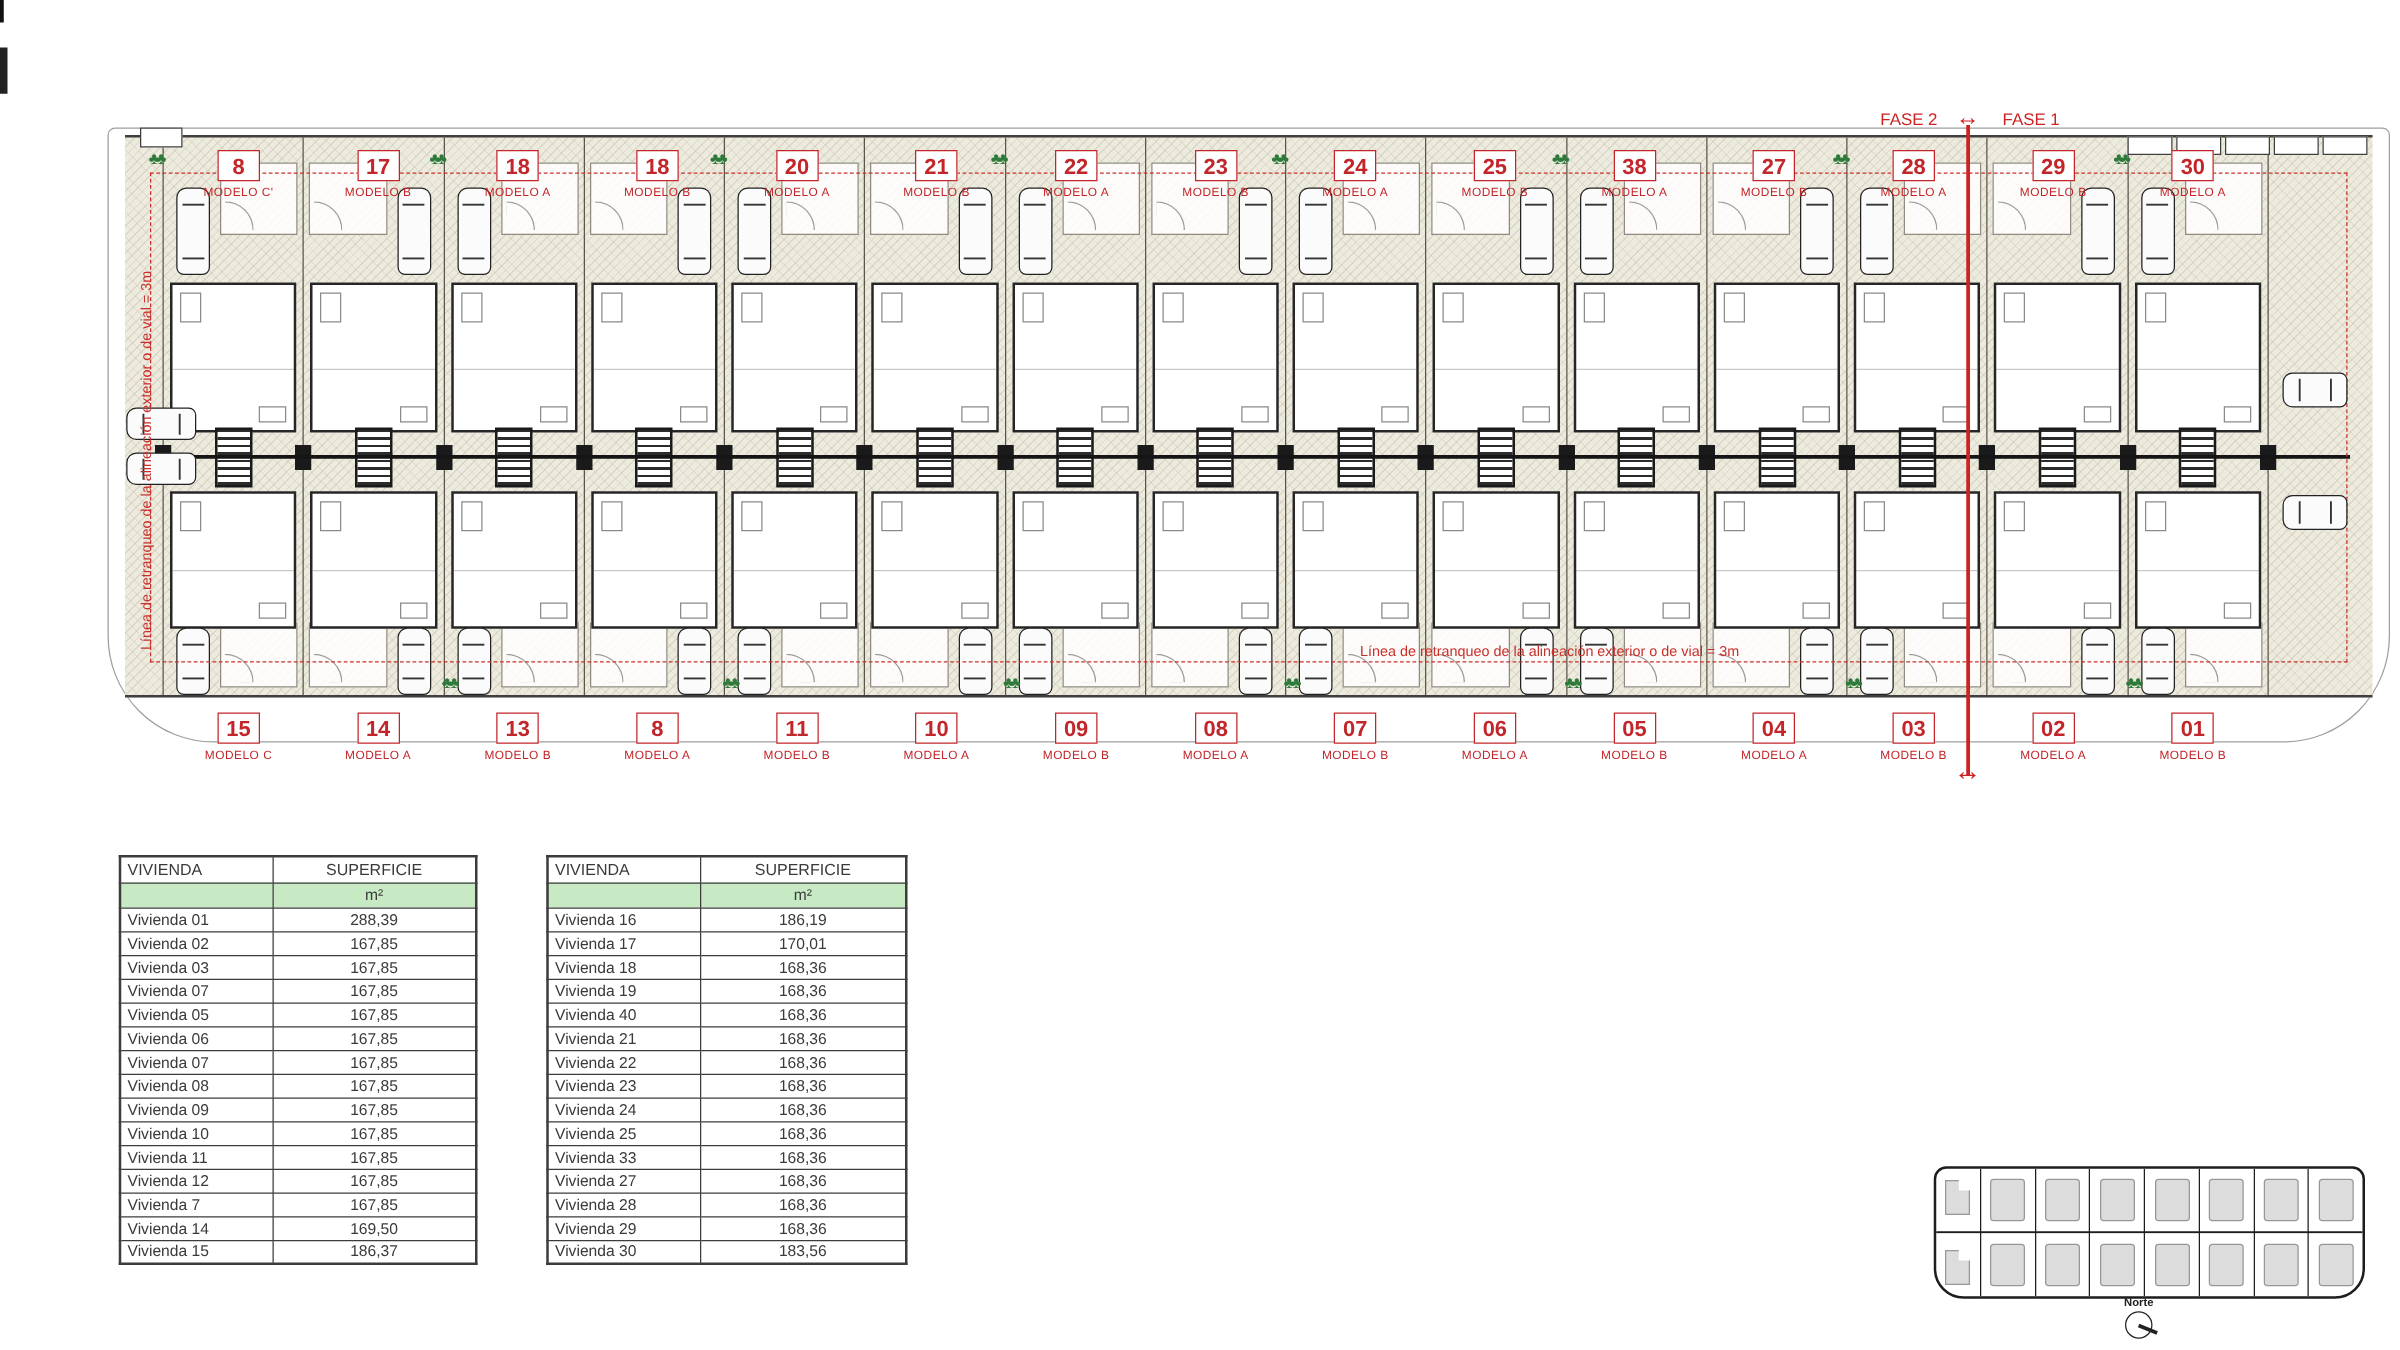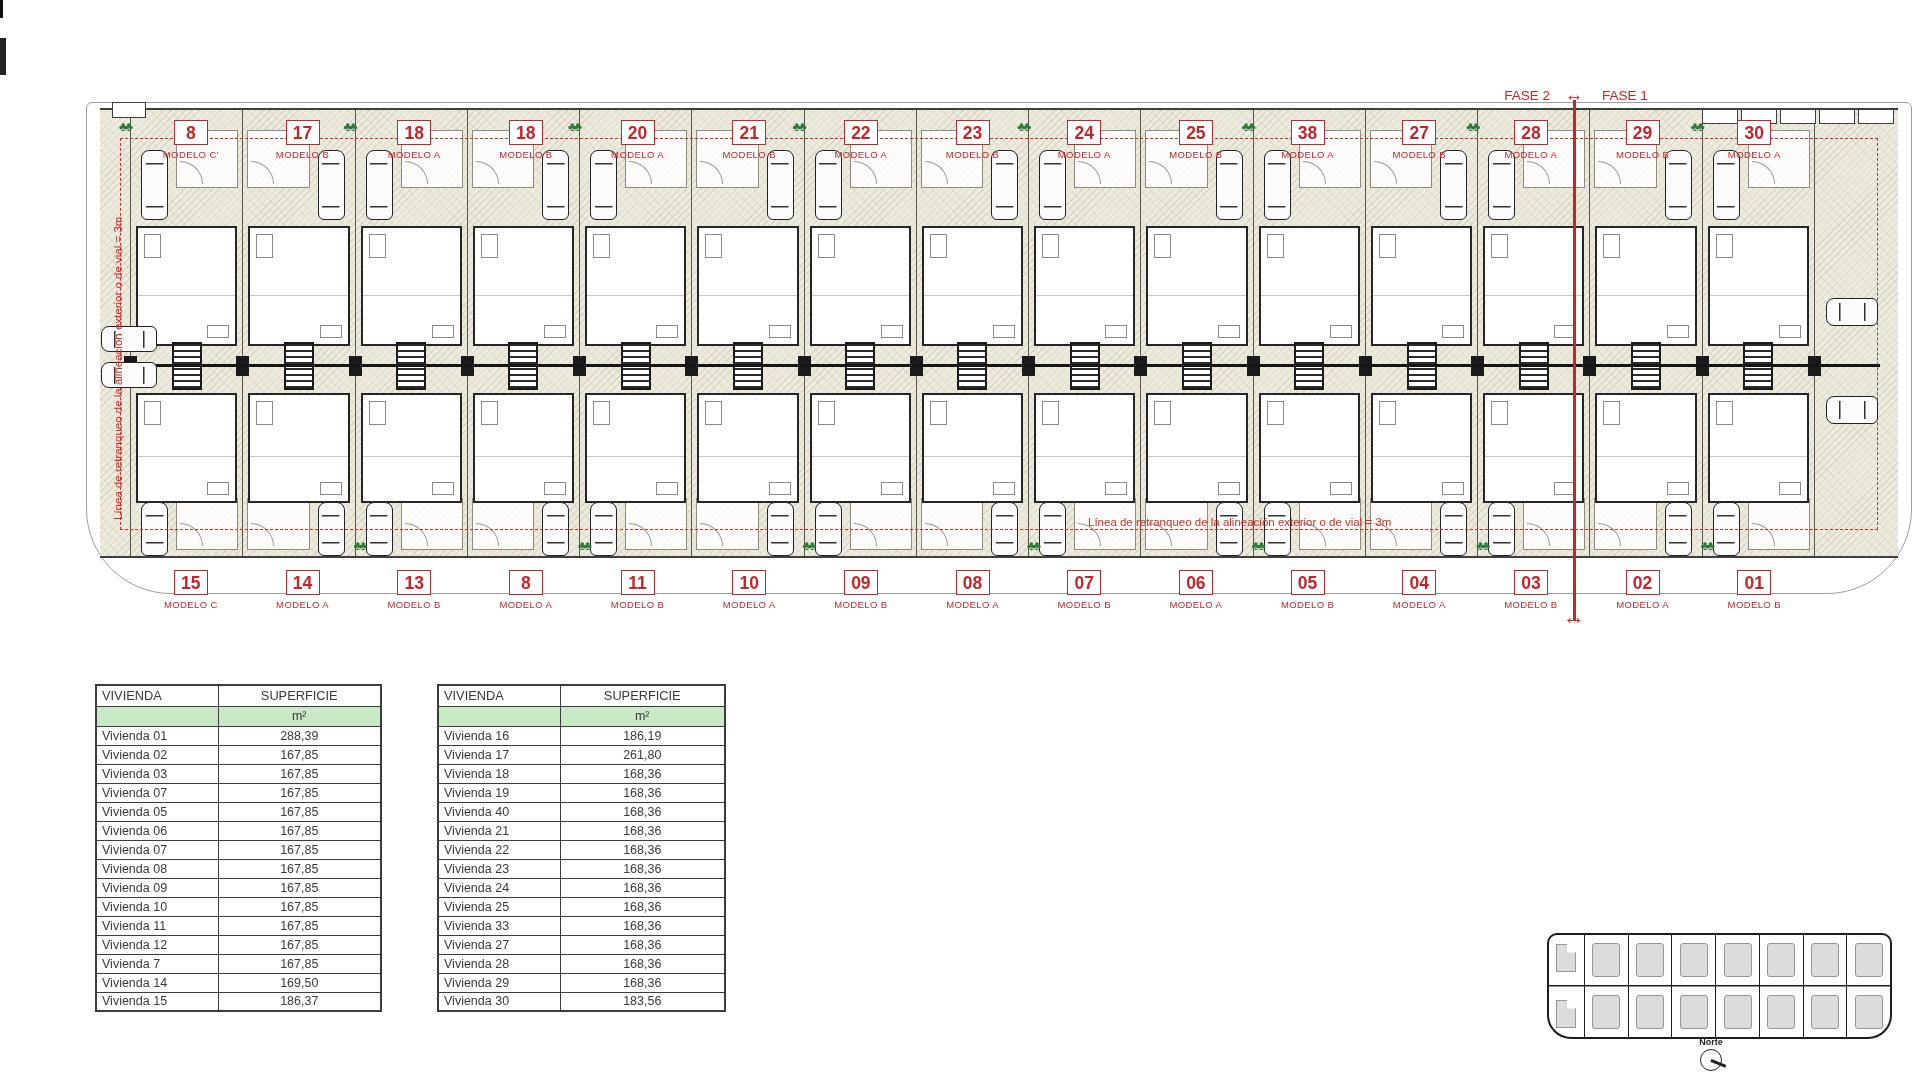--- a/index.html
+++ b/index.html
@@ -625,21 +625,21 @@
   </tbody>
     <tbody>
 
       <tr>
         <td>Vivienda 16</td>
         <td class="c">186,19</td>
       </tr>
 
       <tr>
         <td>Vivienda 17</td>
-        <td class="c">261,80</td>
+        <td class="c">170,01</td>
       </tr>
 
       <tr>
         <td>Vivienda 18</td>
         <td class="c">168,36</td>
       </tr>
 
       <tr>
         <td>Vivienda 19</td>
         <td class="c">168,36</td>

